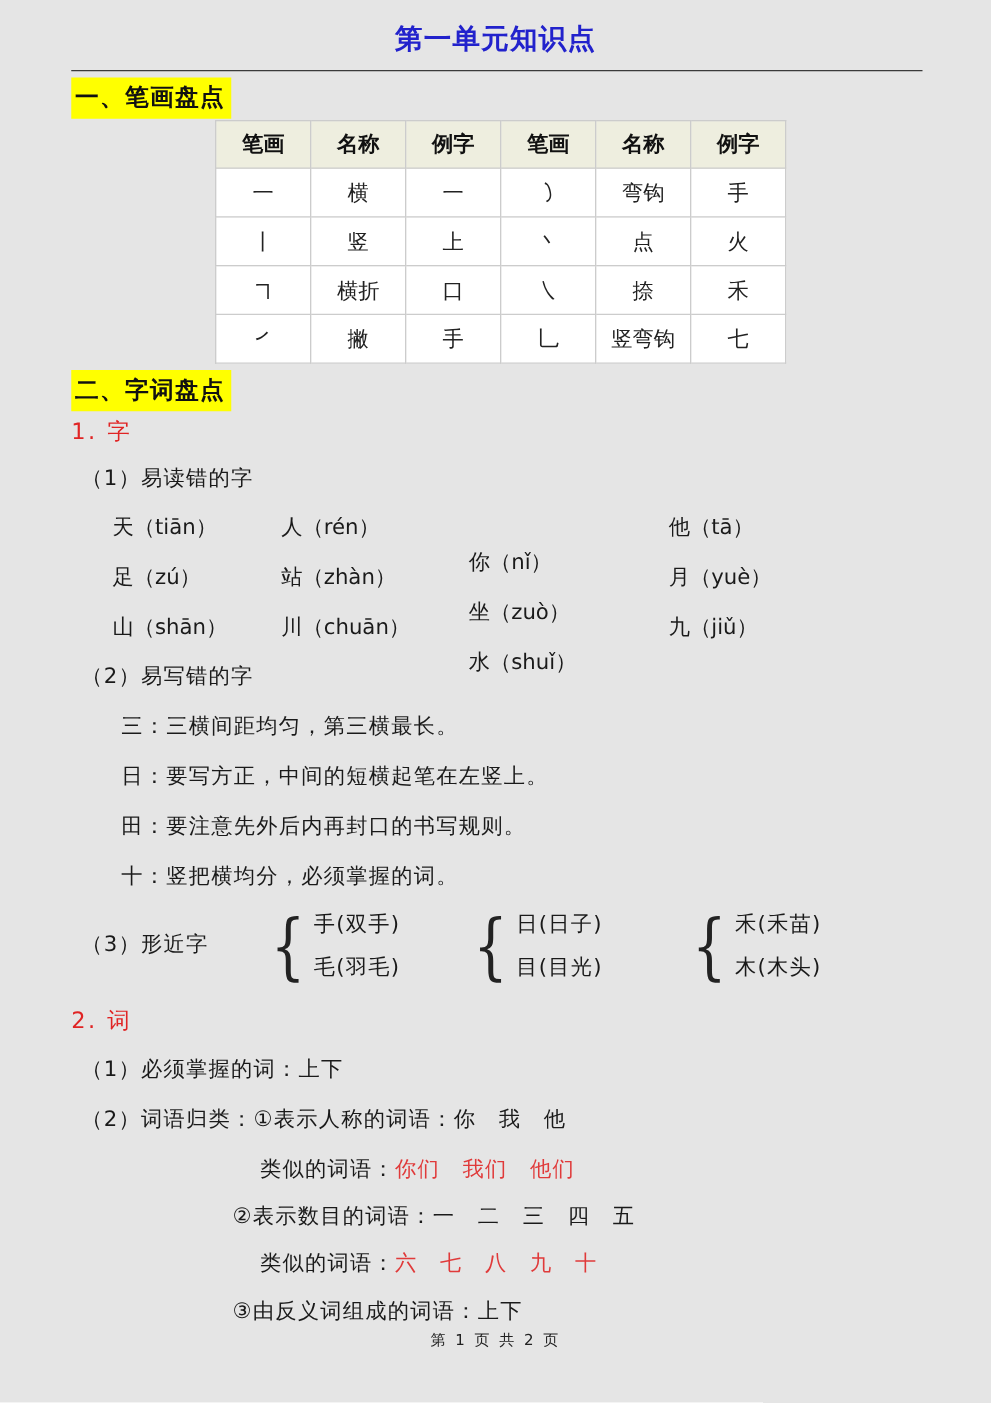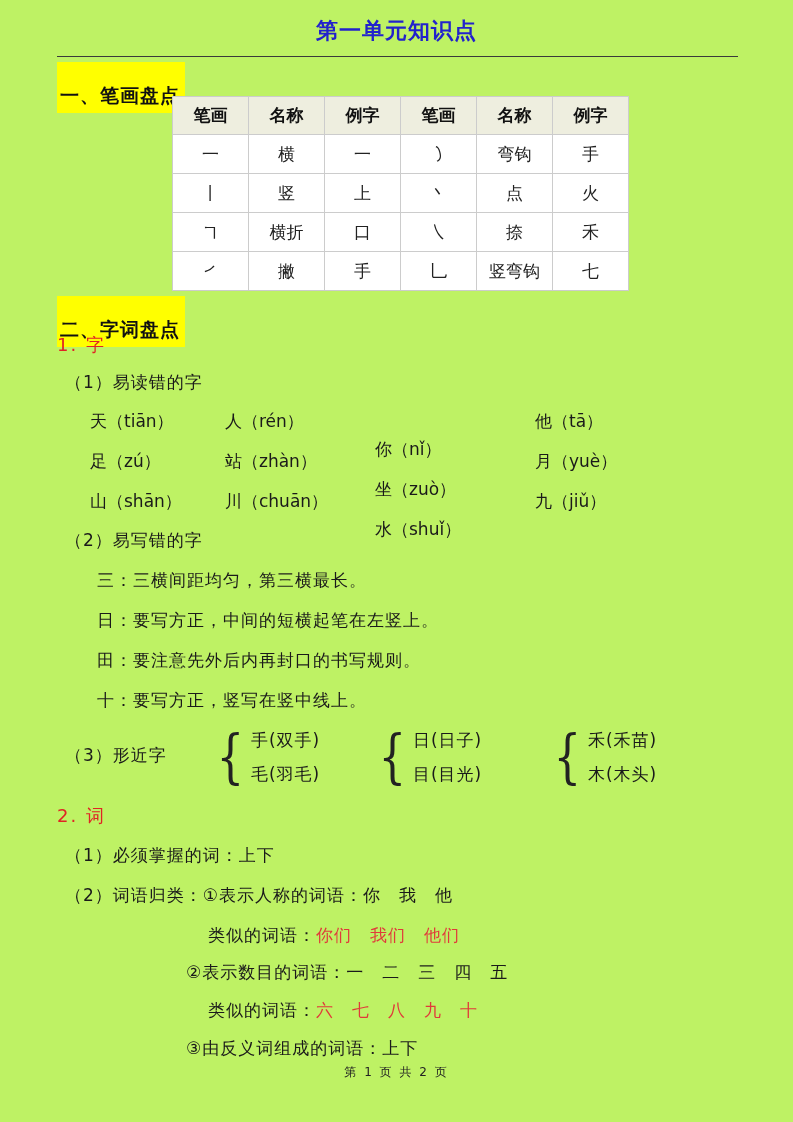--- a/index.html
+++ b/index.html
@@ -6,21 +6,21 @@
   html, body { background: #ffffff; }
   body {
     font-family: "DejaVu Sans", sans-serif;
     color: #1a1a1a;
     -webkit-font-smoothing: antialiased;
   }
   .page {
     position: relative;
     width: 793px;
     height: 1122px;
-    background: #bef264;
+    background: #e5e5e5;
     overflow: hidden;
   }
   .abs { position: absolute; white-space: nowrap; }
 
   .doc-title {
     top: 16px; left: 0; width: 793px;
     text-align: center;
     font-size: 22px;
     font-weight: bold;
     color: #2222cc;
@@ -29,21 +29,21 @@
   .title-rule {
     top: 56px; left: 57px; width: 681px; height: 0;
     border-top: 1px solid #3a3a3a;
   }
   .section-heading {
     left: 57px;
     font-size: 19px;
     font-weight: bold;
     color: #111111;
     background: #ffff00;
-    padding: 21px 5px 4px 3px;
+    padding: 3px 5px 4px 3px;
     letter-spacing: 1px;
   }
   .heading-1 { top: 62px; }
   .heading-2 { top: 296px; }
 
   table.stroke-table {
     position: absolute;
     top: 96px; left: 172px;
     width: 456px;
     border-collapse: collapse;
@@ -213,21 +213,21 @@
     <span>山（shān）</span>
     <span>川（chuān）</span>
     <span>水（shuǐ）</span>
     <span>九（jiǔ）</span>
   </div>
 
   <div class="abs item-label i2">（2）易写错的字</div>
   <div class="abs note-line n1">三：三横间距均匀，第三横最长。</div>
   <div class="abs note-line n2">日：要写方正，中间的短横起笔在左竖上。</div>
   <div class="abs note-line n3">田：要注意先外后内再封口的书写规则。</div>
-  <div class="abs note-line n4">十：要写方正，竖写在竖中线上。</div>
+  <div class="abs note-line n4">十：竖把横均分，必须掌握的词。</div>
 
   <div class="abs item-label i3">（3）形近字</div>
 
   <div class="abs brace-group bg1">
     <span class="brace-char">{</span>
     <span class="brace-lines">
       <div>手(双手)</div>
       <div>毛(羽毛)</div>
     </span>
   </div>

